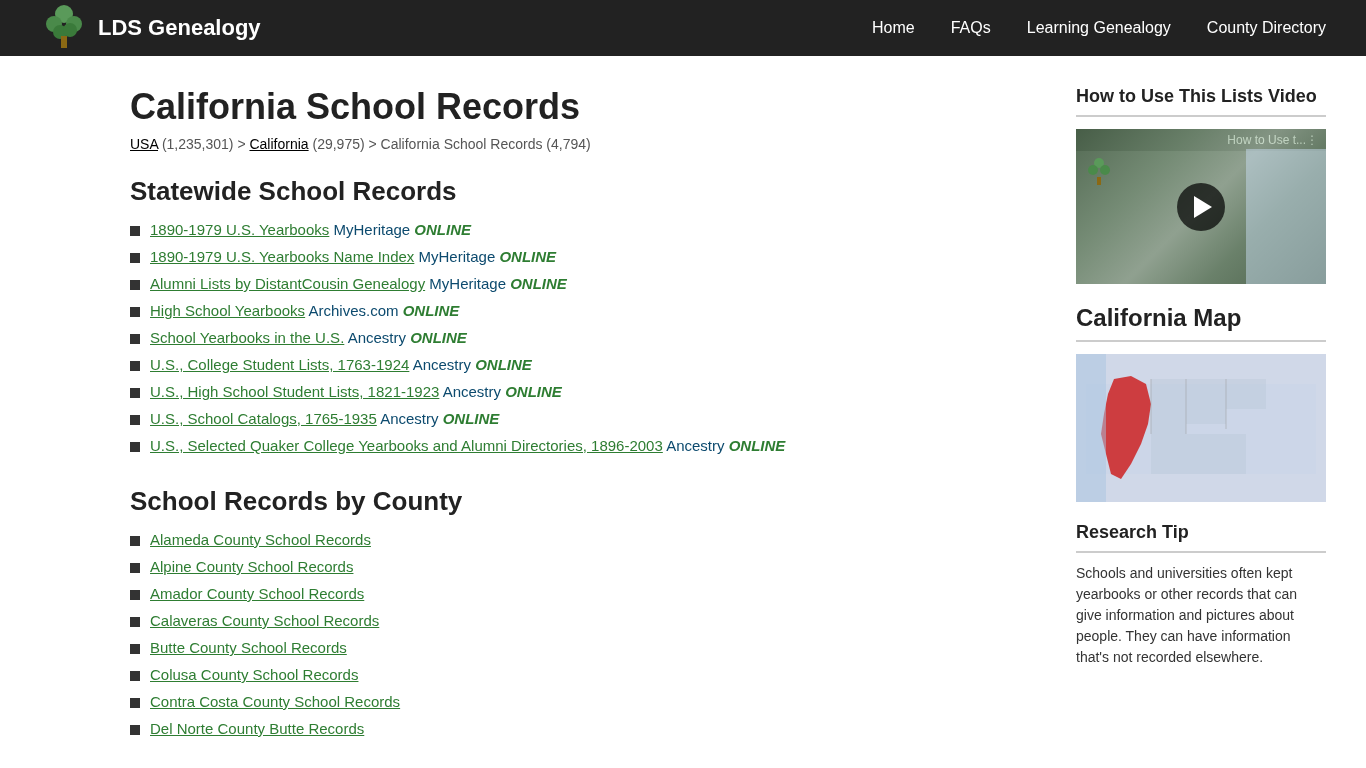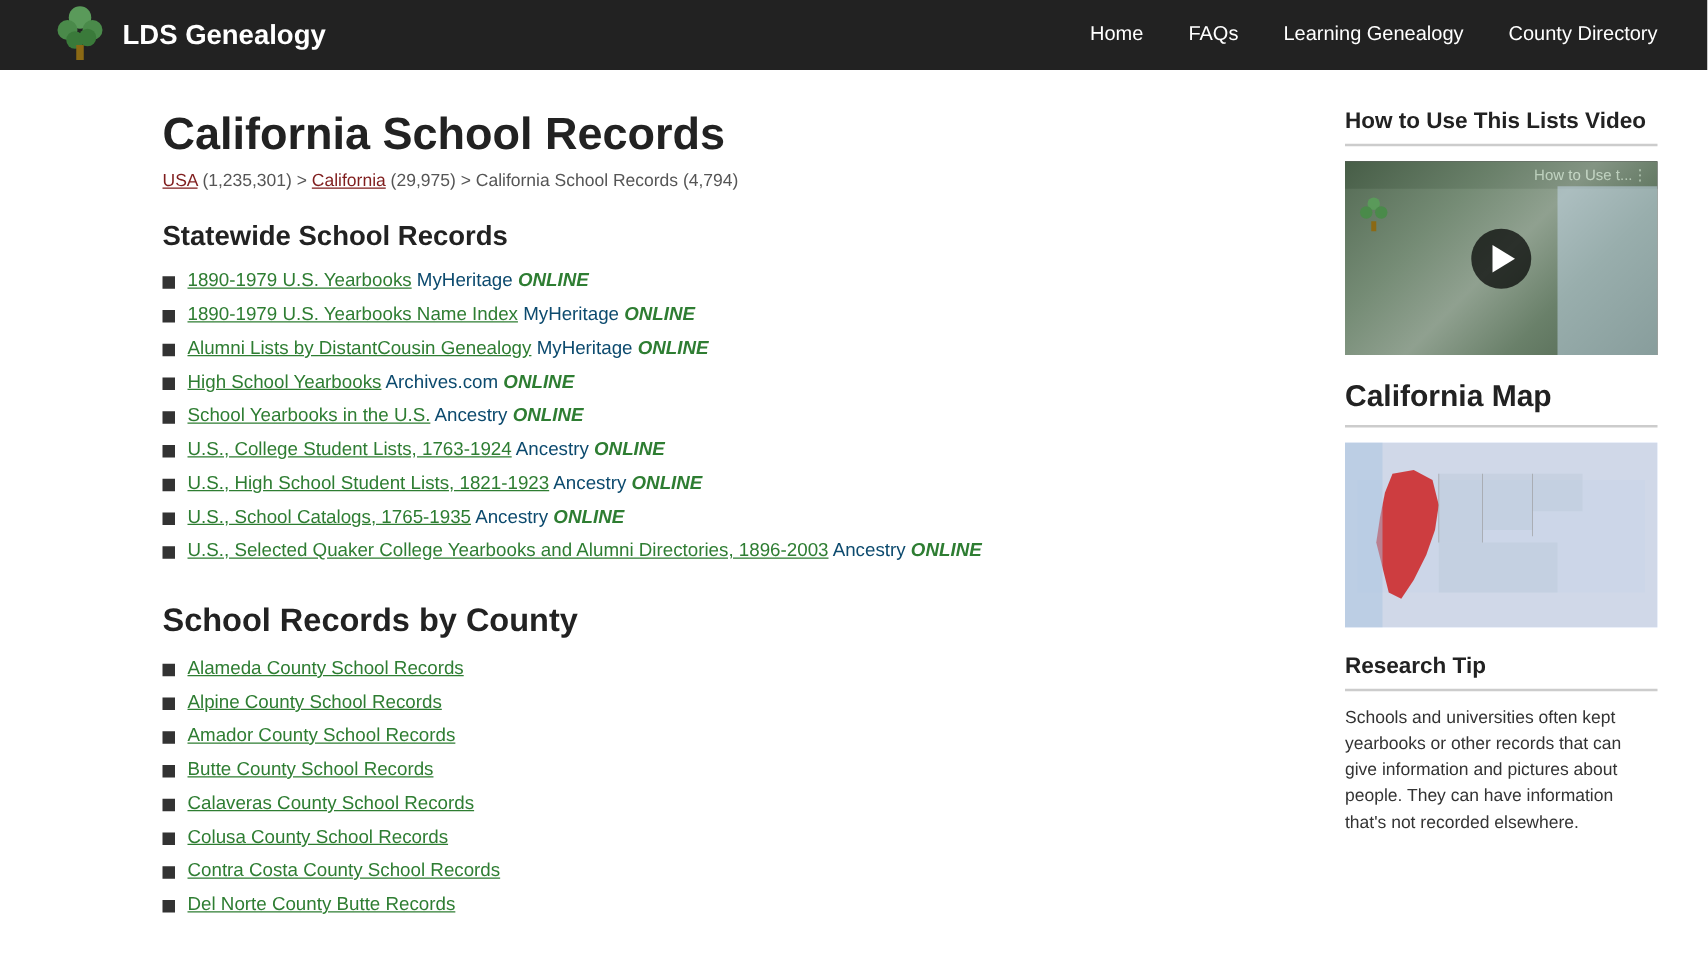--- a/index.html
+++ b/index.html
@@ -66,26 +66,26 @@
       margin-bottom: 8px;
       font-family: Arial, sans-serif;
     }
     #breadcrumb {
       font-size: 14px;
       color: #555;
       margin-bottom: 24px;
       font-family: Arial, sans-serif;
     }
     .breadcrumb-link {
-      color: #7f1d1d;
+      color: #000000;
       text-decoration: underline;
       cursor: pointer;
     }
     #section-title-statewide {
-      font-size: 22px;
+      font-size: 26px;
       font-weight: bold;
       color: #222;
       margin-bottom: 14px;
       font-family: Arial, sans-serif;
     }
     #statewide-list {
       list-style: none;
       margin-bottom: 32px;
     }
     .record-item {
@@ -344,25 +344,25 @@
         <li class="record-item">
       <div class="bullet-square"></div>
       <a class="record-link">Alpine County School Records</a>
     </li>
         <li class="record-item">
       <div class="bullet-square"></div>
       <a class="record-link">Amador County School Records</a>
     </li>
         <li class="record-item">
       <div class="bullet-square"></div>
+      <a class="record-link">Calaveras County School Records</a>
+    </li>
+        <li class="record-item">
+      <div class="bullet-square"></div>
       <a class="record-link">Butte County School Records</a>
-    </li>
-        <li class="record-item">
-      <div class="bullet-square"></div>
-      <a class="record-link">Calaveras County School Records</a>
     </li>
         <li class="record-item">
       <div class="bullet-square"></div>
       <a class="record-link">Colusa County School Records</a>
     </li>
         <li class="record-item">
       <div class="bullet-square"></div>
       <a class="record-link">Contra Costa County School Records</a>
     </li>
         <li class="record-item">

